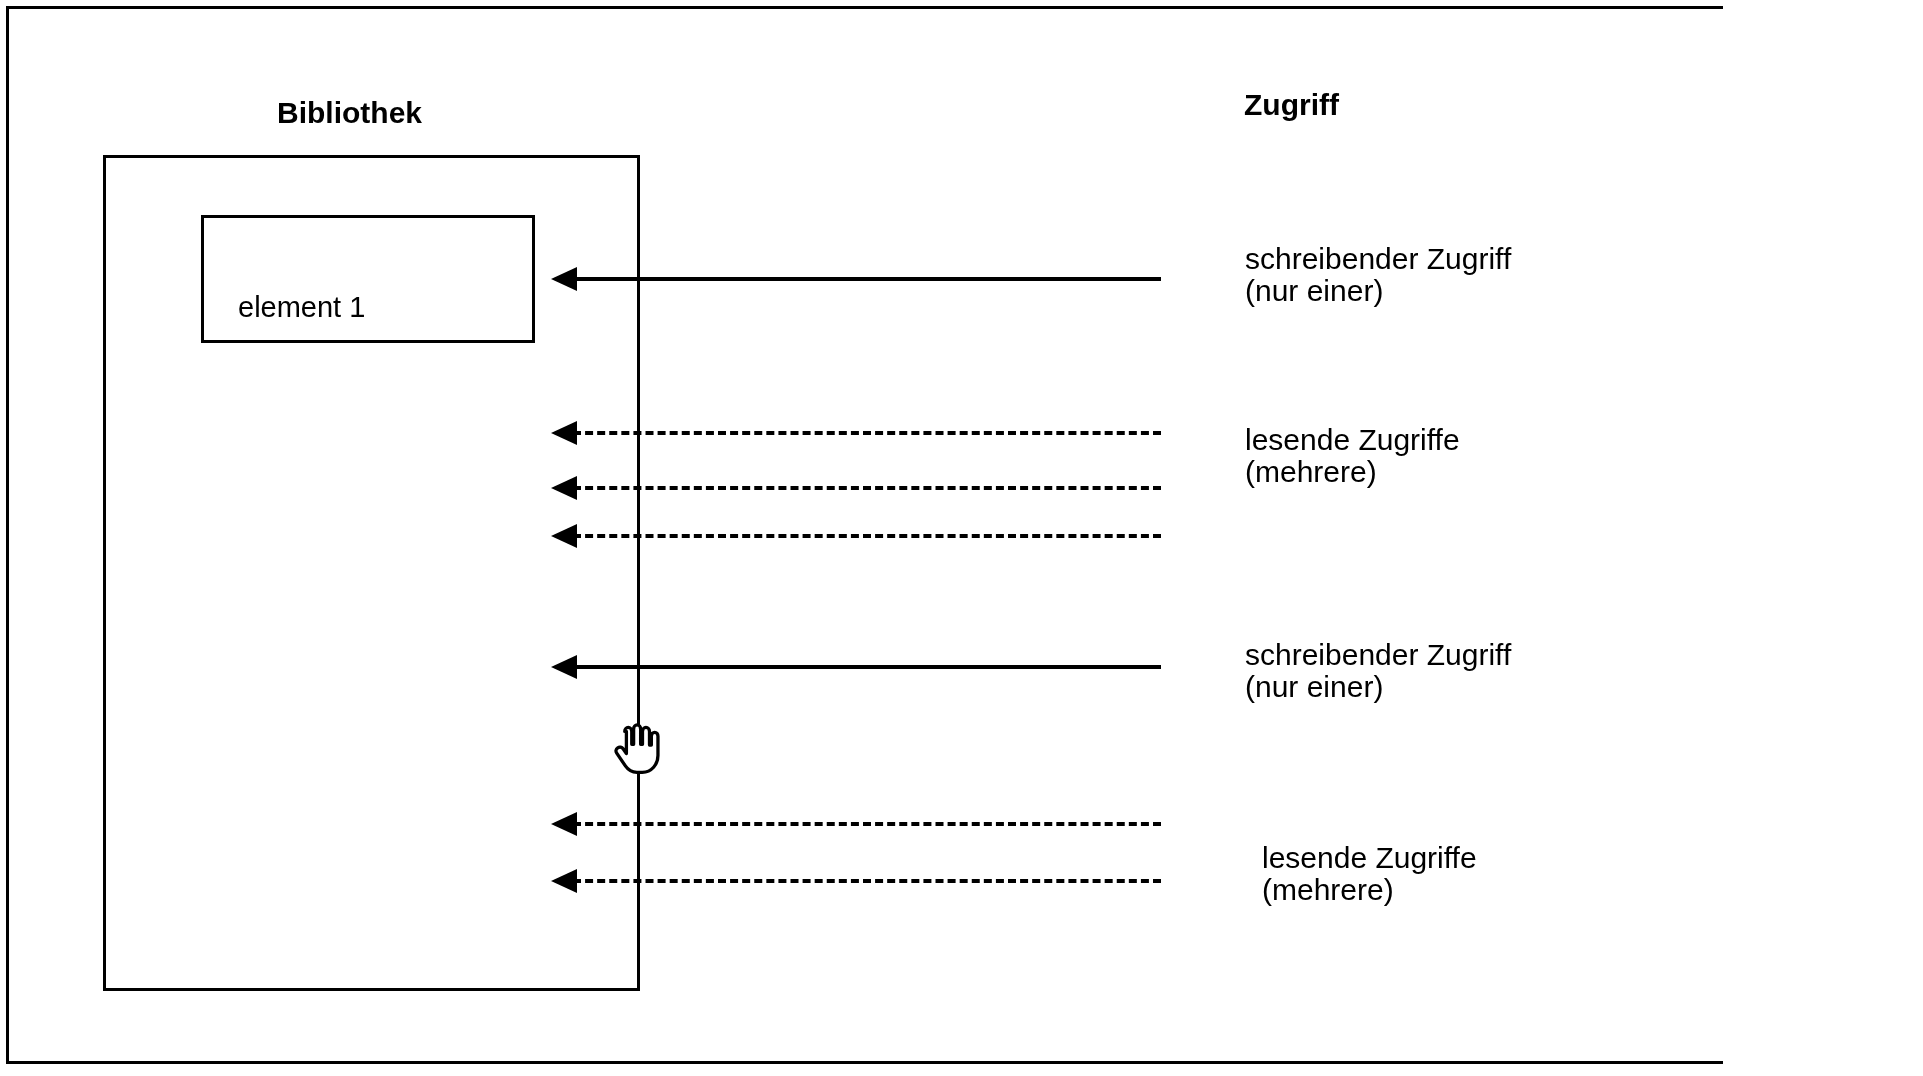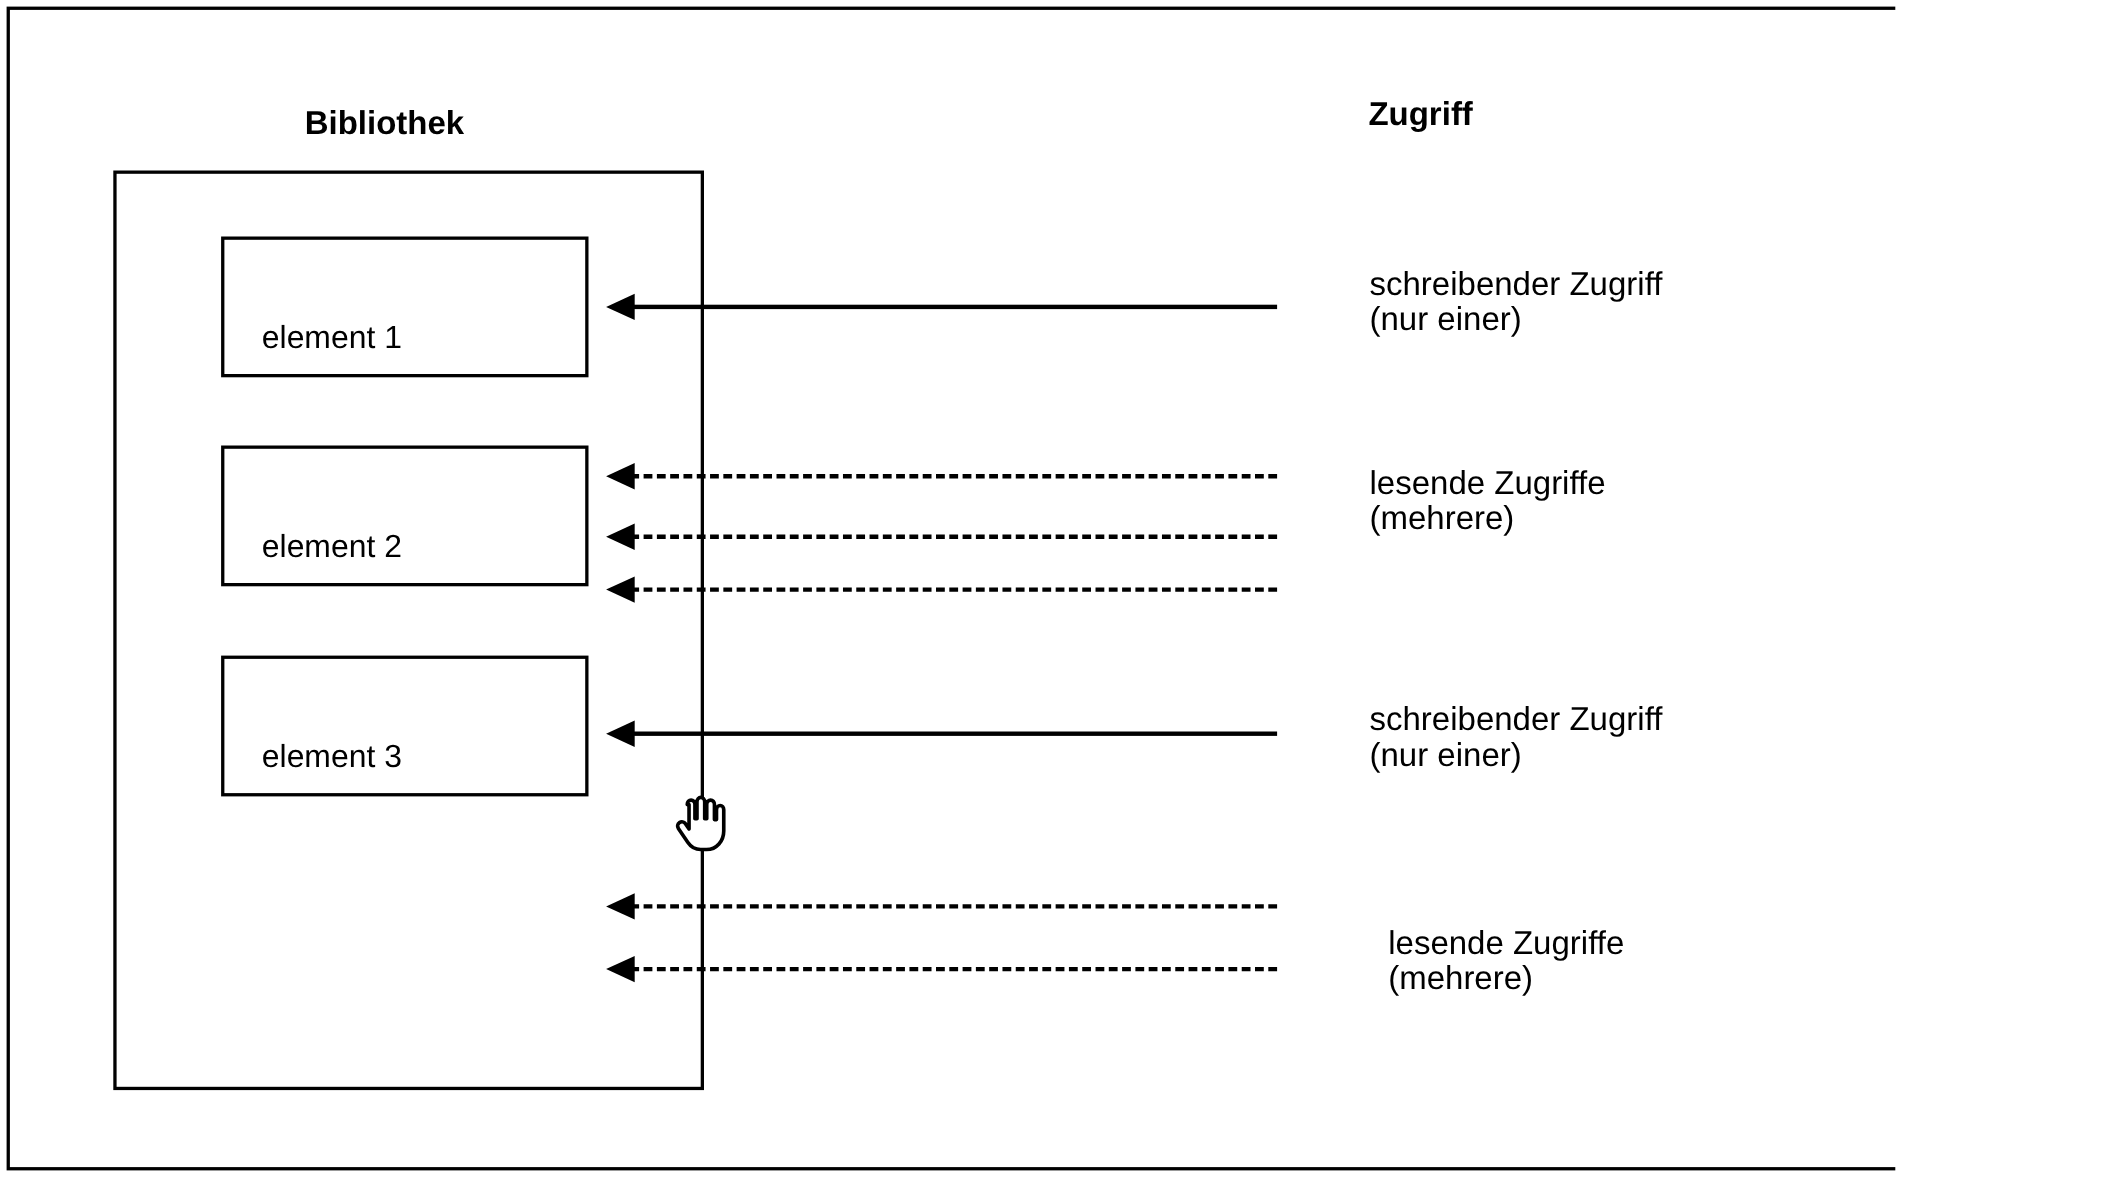--- a/index.html
+++ b/index.html
@@ -140,39 +140,33 @@
   <div class="library-box"></div>
 
   <div class="element-box" id="element-box-1">
     <span class="element-label">element 1</span>
   </div>
   <div class="arrow" style="top:264px;">
     <span class="head"></span>
     <span class="shaft" style="width:588px;"></span>
   </div>
 
-  <div class="element-box" id="element-box-2">
-    <span class="element-label">element 2</span>
-  </div>
   <div class="arrow dashed" style="top:418px;">
     <span class="head"></span>
     <span class="shaft" style="width:588px;"></span>
   </div>
   <div class="arrow dashed" style="top:473px;">
     <span class="head"></span>
     <span class="shaft" style="width:588px;"></span>
   </div>
   <div class="arrow dashed" style="top:521px;">
     <span class="head"></span>
     <span class="shaft" style="width:588px;"></span>
   </div>
 
-  <div class="element-box" id="element-box-3">
-    <span class="element-label">element 3</span>
-  </div>
   <div class="arrow" style="top:652px;">
     <span class="head"></span>
     <span class="shaft" style="width:588px;"></span>
   </div>
 
   <div class="arrow dashed" style="top:809px;">
     <span class="head"></span>
     <span class="shaft" style="width:588px;"></span>
   </div>
   <div class="arrow dashed" style="top:866px;">

